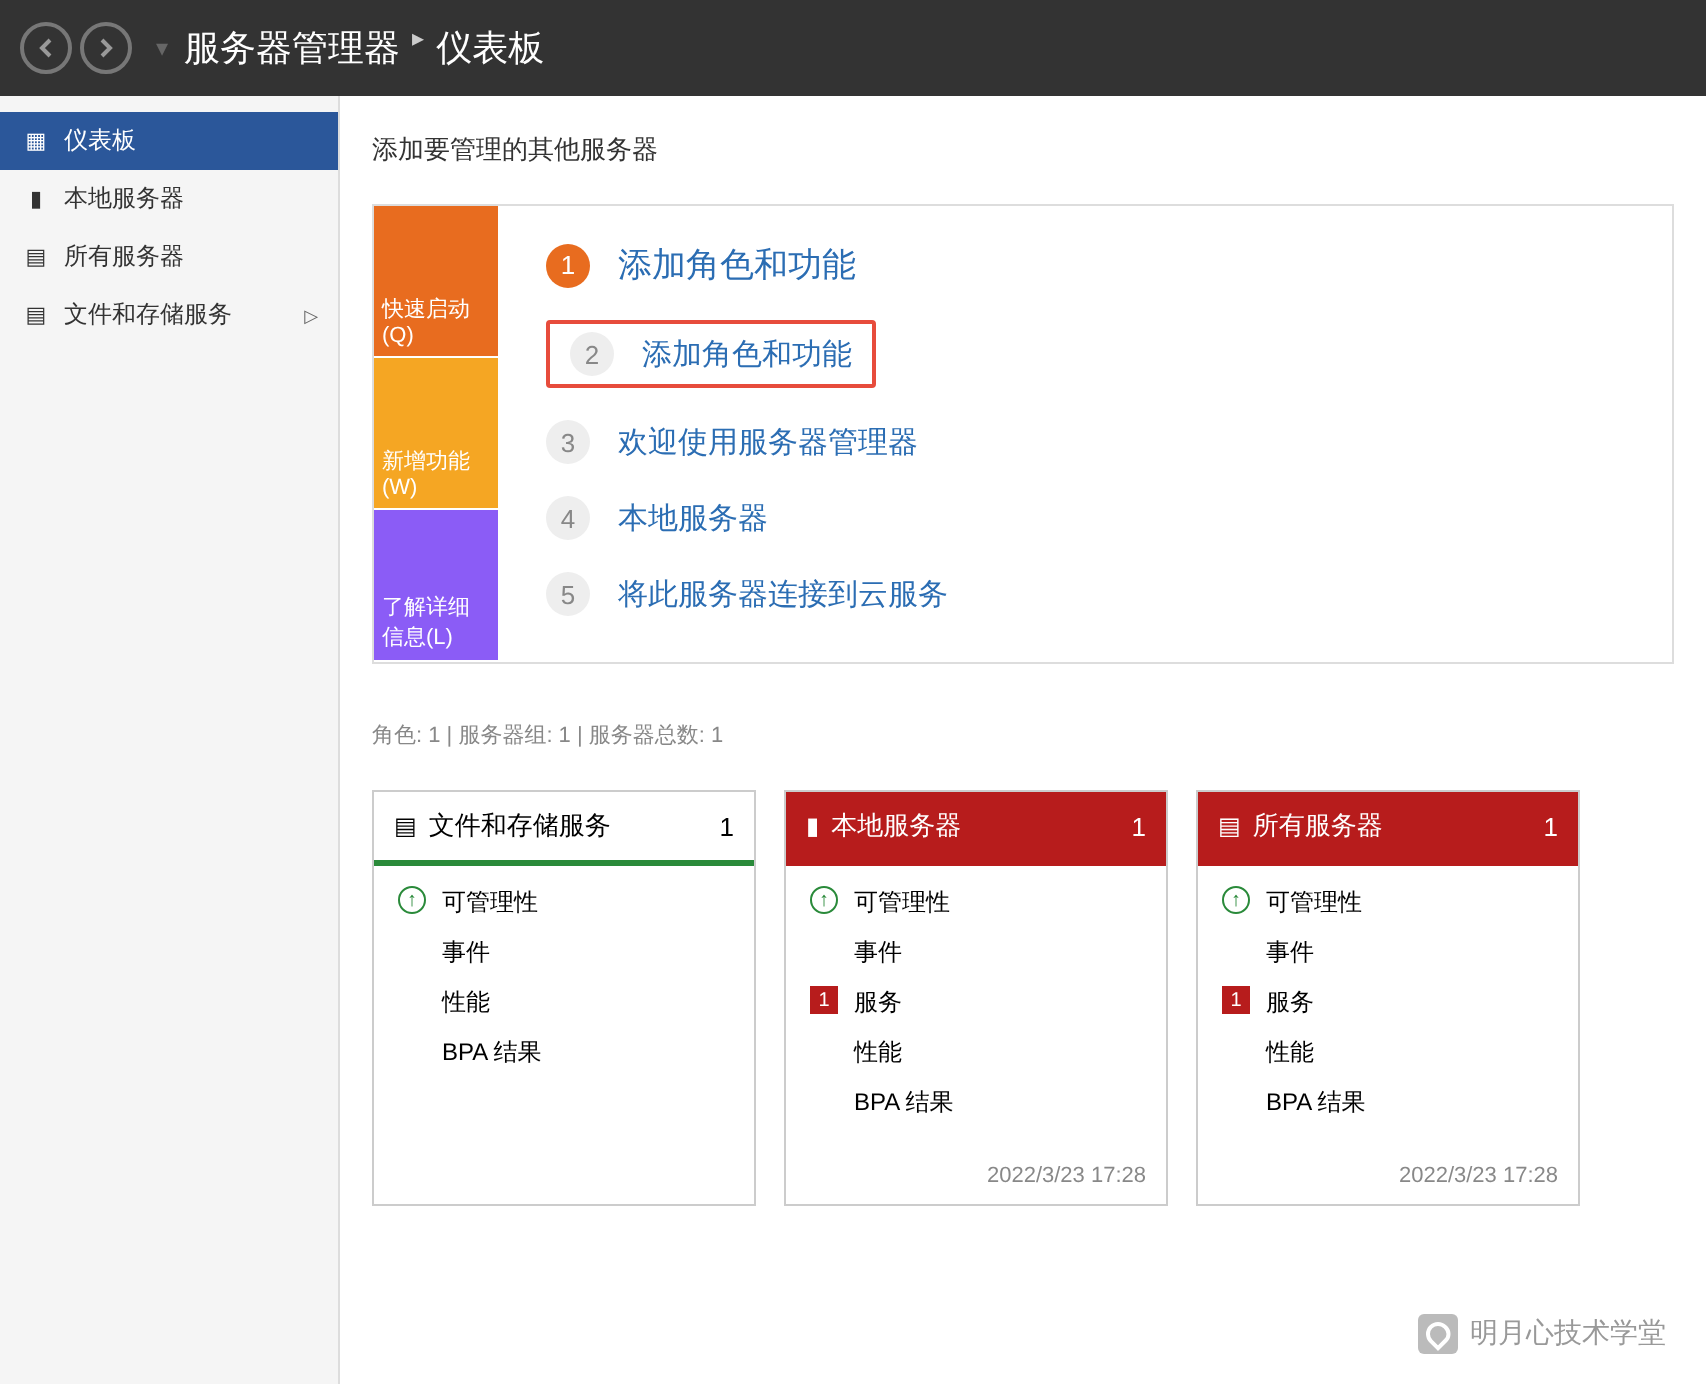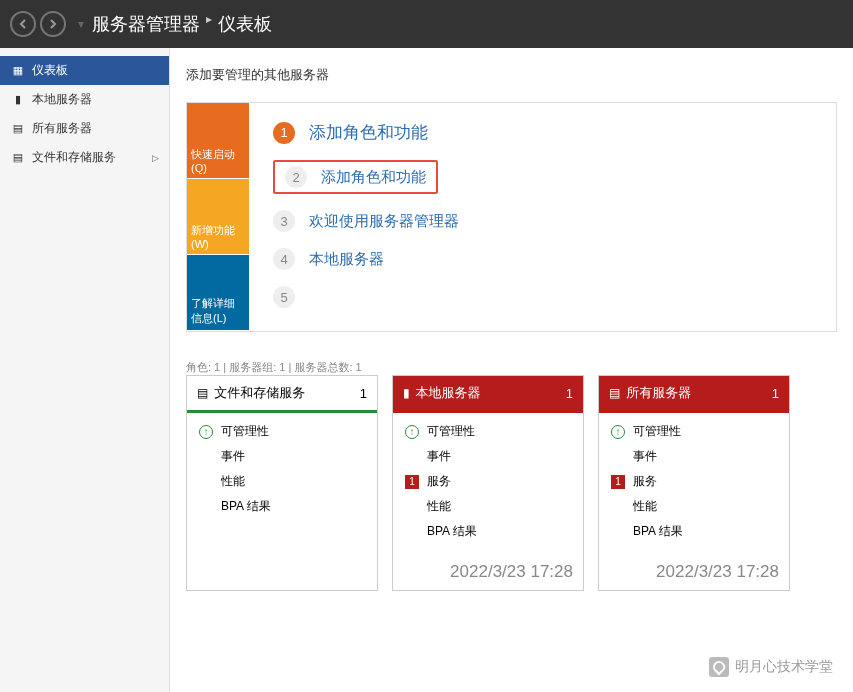--- a/index.html
+++ b/index.html
@@ -19,47 +19,47 @@
   .side-chevron { margin-left: auto; font-size: 9px; color: #666; }
   
   .main { flex: 1; padding: 18px 16px; overflow: auto; background: #fff; }
   .welcome-title { font-size: 13px; color: #333; margin-bottom: 18px; }
   
   .quickstart { display: flex; border: 1px solid #ddd; height: 230px; margin-bottom: 28px; background: #fff; }
   .qs-tabs { width: 62px; display: flex; flex-direction: column; }
   .qs-tab { flex: 1; color: #fff; font-size: 11px; display: flex; align-items: flex-end; padding: 4px; cursor: pointer; border-bottom: 1px solid #fff; }
   .qs-tab.t1 { background: #e86c1f; }
   .qs-tab.t2 { background: #f5a623; align-items: flex-end; }
-  .qs-tab.t3 { background: #0369a1; }
+  .qs-tab.t3 { background: #8b5cf6; }
   .qs-steps { flex: 1; padding: 18px 24px; }
   .step { display: flex; align-items: center; margin-bottom: 16px; cursor: pointer; }
   .step-num { width: 22px; height: 22px; border-radius: 50%; display: flex; align-items: center; justify-content: center; font-size: 13px; margin-right: 14px; }
   .step-num.primary { background: #e86c1f; color: #fff; }
   .step-num.secondary { background: #eee; color: #888; }
   .step-label { color: #2b6db3; font-size: 15px; }
   .step.primary .step-label { font-size: 17px; }
   .step-highlight { border: 2px solid #e74c3c; padding: 4px 10px; border-radius: 2px; display: inline-flex; align-items: center; }
   
   .section-title { font-size: 13px; color: #333; }
-  .section-sub { font-size: 11px; color: #888; margin-top: 2px; margin-bottom: 0; }
+  .section-sub { font-size: 11px; color: #888; margin-top: 2px; margin-bottom: 20px; }
   
   .tiles { display: flex; gap: 14px; }
   .tile { width: 192px; border: 1px solid #ccc; background: #fff; display: flex; flex-direction: column; }
   .tile-header { display: flex; align-items: center; padding: 8px 10px; font-size: 13px; border-bottom: 3px solid #2a8a3a; }
   .tile-header.danger { background: #b71c1c; color: #fff; border-bottom-color: #b71c1c; }
   .tile-title { flex: 1; display: flex; align-items: center; gap: 6px; }
   .tile-count { font-size: 13px; }
   .tile-icon { font-size: 12px; }
   .tile-body { padding: 10px 12px; font-size: 12px; min-height: 135px; }
-  .tile-row { display: flex; align-items: center; margin-bottom: 8px; cursor: pointer; }
+  .tile-row { display: flex; margin-bottom: 8px; cursor: pointer; }
   .row-indicator { width: 14px; height: 14px; margin-right: 8px; display: inline-flex; align-items: center; justify-content: center; font-size: 10px; }
   .ind-ok { color: #2a8a3a; border: 1.5px solid #2a8a3a; border-radius: 50%; }
   .ind-ok::before { content: "↑"; }
   .ind-alert { background: #b71c1c; color: #fff; font-size: 10px; }
-  .tile-footer { text-align: right; padding: 4px 10px 8px; font-size: 17px; color: #888; }
+  .tile-footer { text-align: right; padding: 4px 10px 8px; font-size: 11px; color: #888; }
   
   .watermark { position: absolute; right: 20px; bottom: 15px; display: flex; align-items: center; gap: 6px; color: #999; font-size: 14px; justify-content: flex-end; }
   .wm-icon { width: 20px; height: 20px; background: #bbb; border-radius: 3px; position: relative; }
   .wm-icon::before { content: ""; position: absolute; inset: 4px; border: 2px solid #fff; border-radius: 50% 50% 45% 0; transform: rotate(-45deg); }
 </style>
 </head>
 <body>
 
 <div class="header">
   <div class="nav-btn">
@@ -130,20 +130,21 @@
         <div class="step">
           <span class="step-num secondary">3</span>
           <span class="step-label">欢迎使用服务器管理器</span>
         </div>
         <div class="step">
           <span class="step-num secondary">4</span>
           <span class="step-label">本地服务器</span>
         </div>
         <div class="step">
           <span class="step-num secondary">5</span>
+          <span class="step-label">将此服务器连接到云服务</span>
         </div>
       </div>
     </div>
 
     <div class="section-sub">角色: 1 | 服务器组: 1 | 服务器总数: 1</div>
 
     <div class="tiles">
 
       <div class="tile">
         <div class="tile-header">

